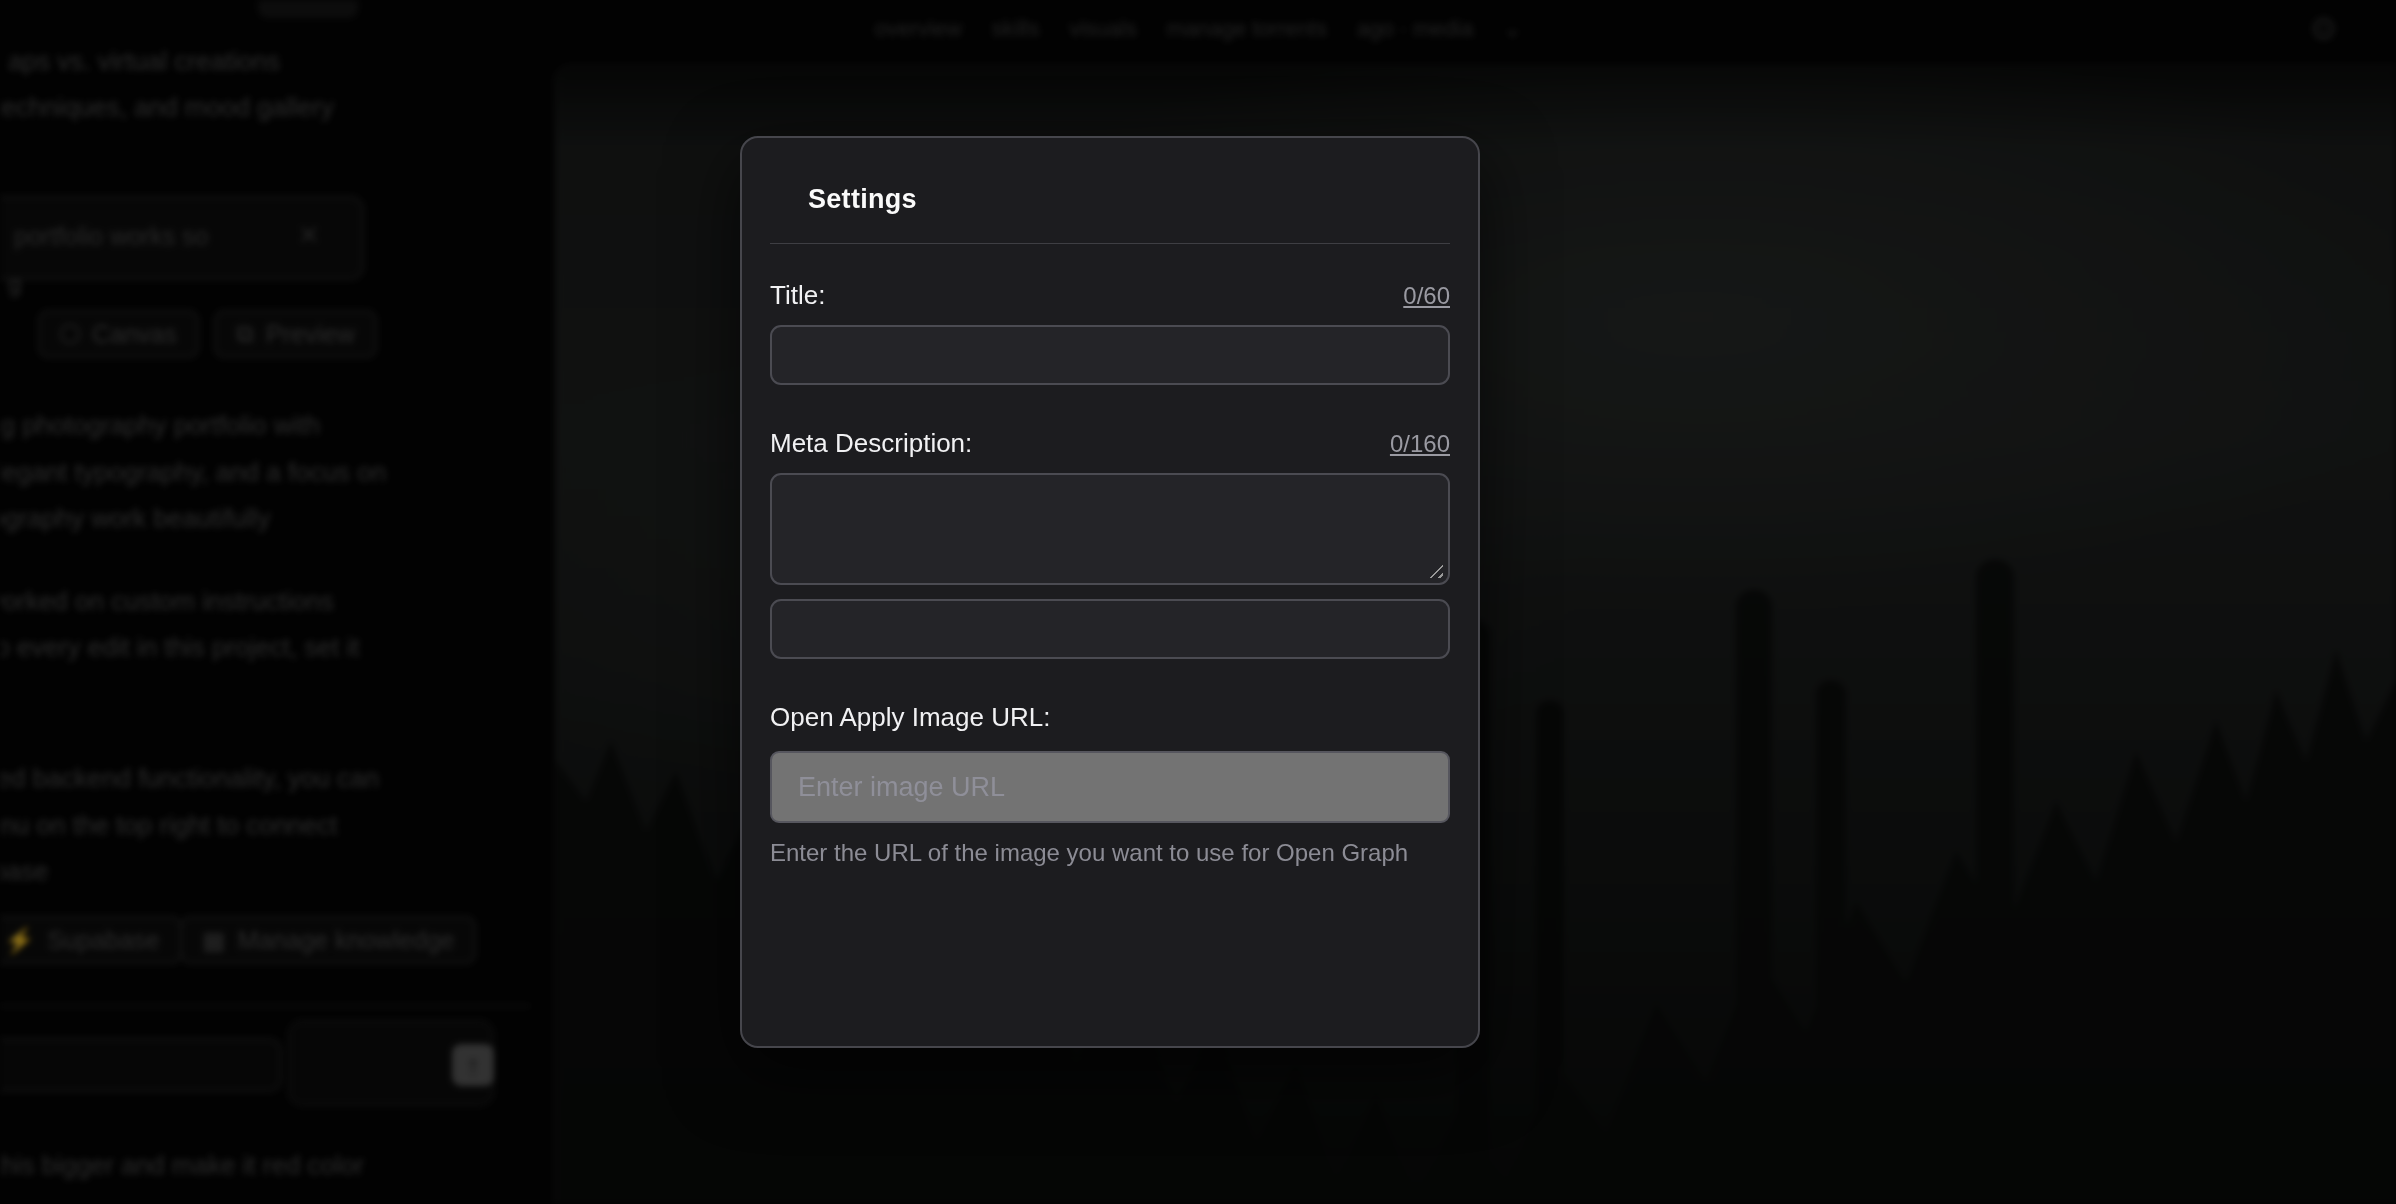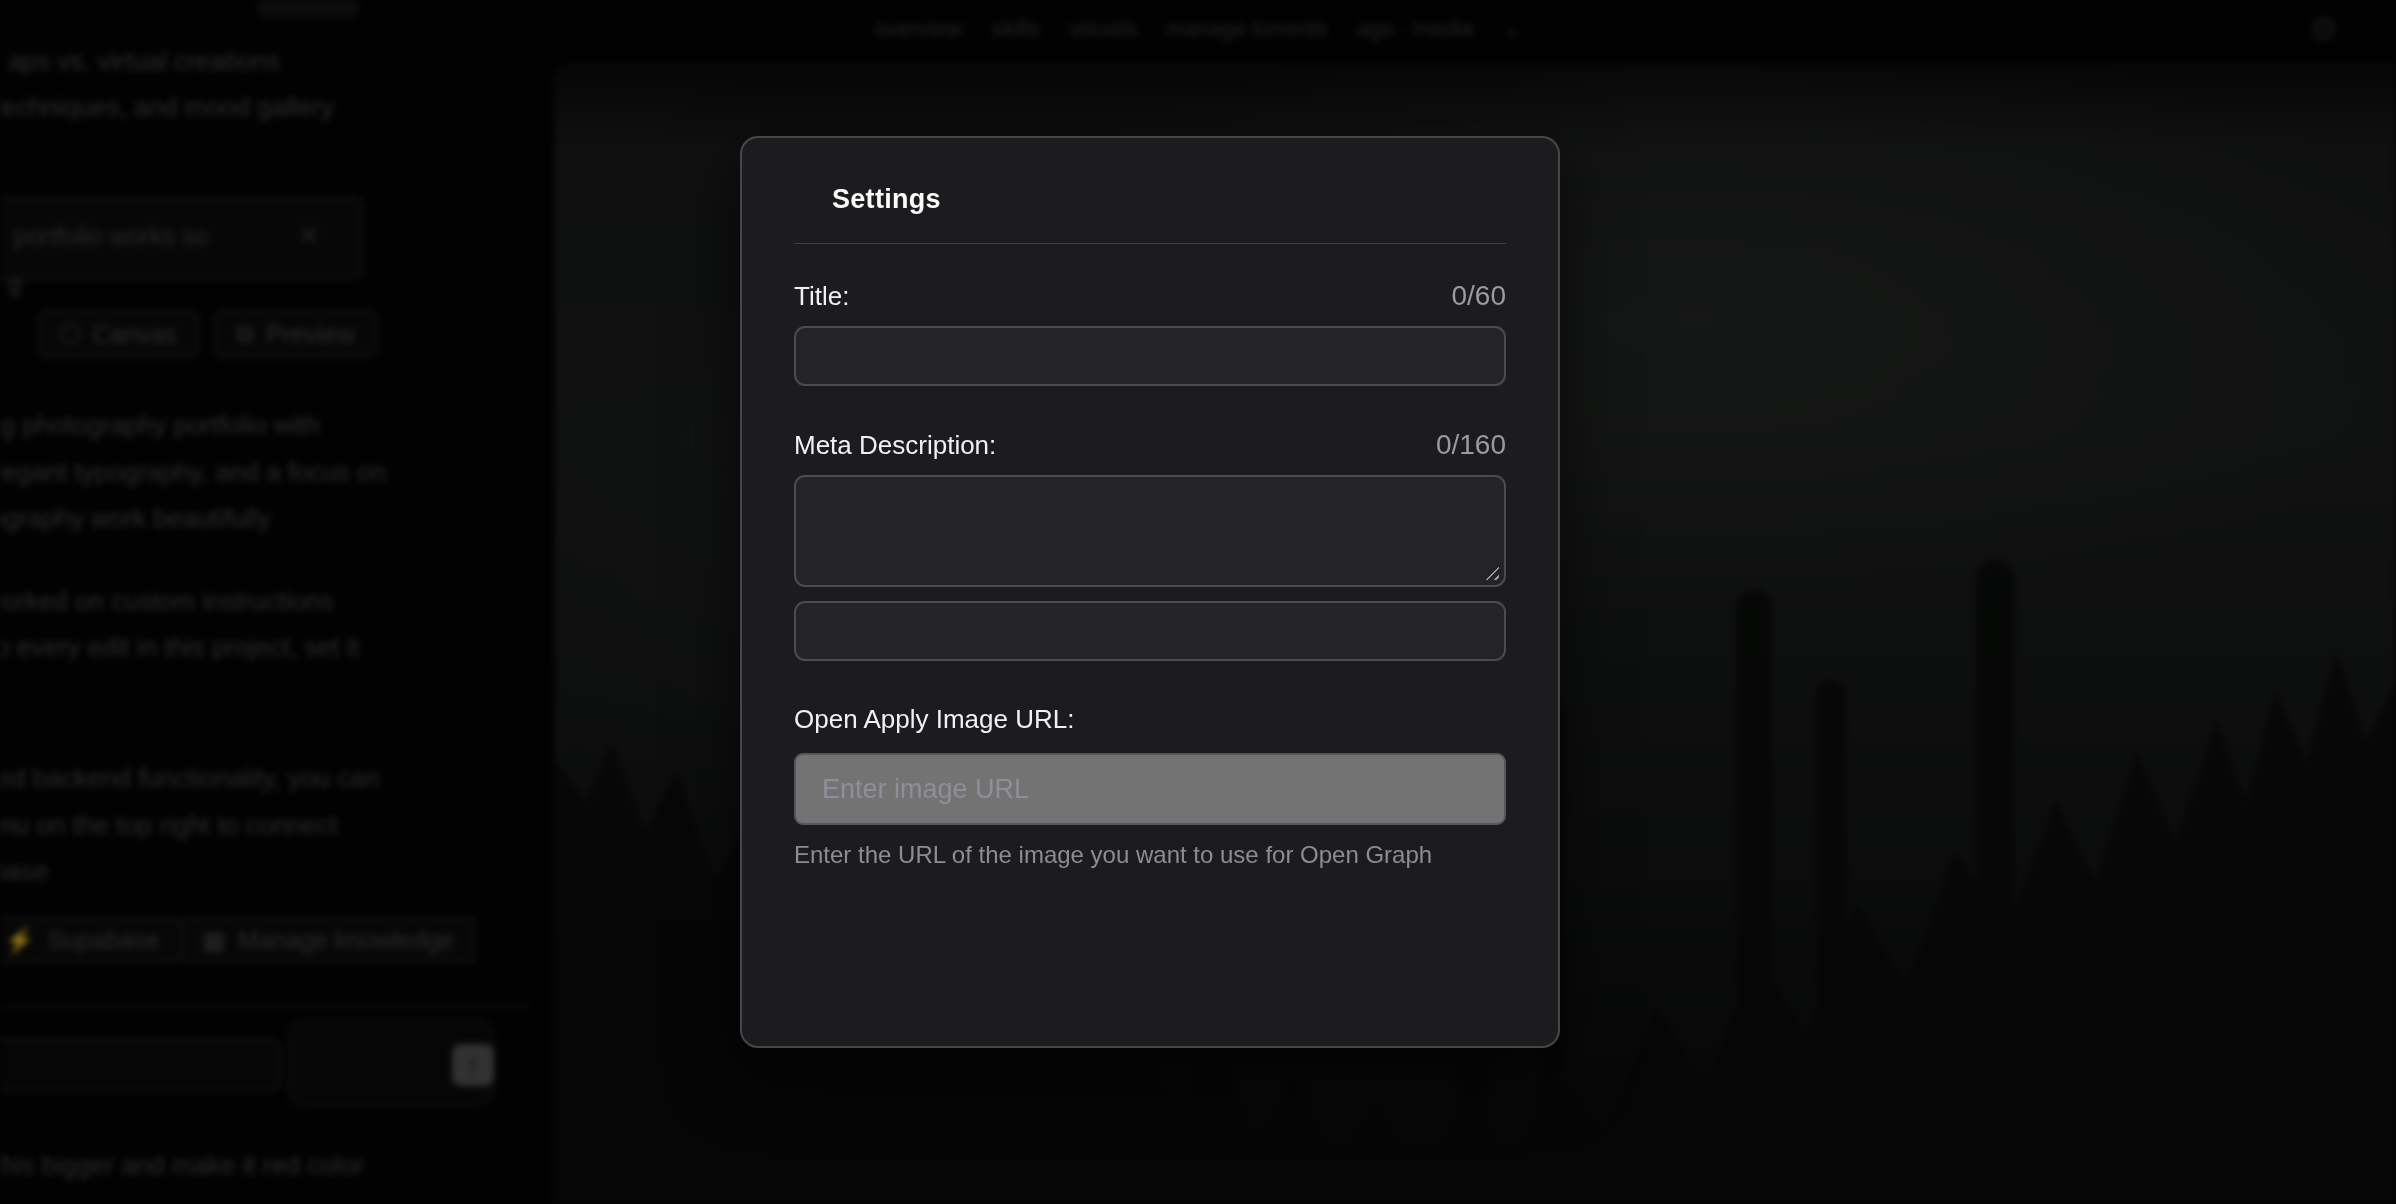--- a/index.html
+++ b/index.html
@@ -46,32 +46,32 @@
   }
   .trees { position: absolute; left: 0; bottom: 0; width: 100%; height: 62%; opacity: 0.85; }
   .float-btn { position: absolute; left: 598px; top: 652px; width: 54px; height: 54px;
     border-radius: 13px; background: #30322f; color: #1c1d1c; font-size: 26px;
     display: flex; align-items: center; justify-content: center; }
 
   
   .scrim { position: absolute; inset: 0; background: rgba(0,0,0,0.42); }
 
   
-  .modal { position: absolute; left: 740px; top: 136px; width: 820px; height: 912px;
+  .modal { position: absolute; left: 740px; top: 136px; width: 740px; height: 912px;
     background: #1c1c1f; border: 2px solid #46464c; border-radius: 18px;
-    box-shadow: 0 24px 70px rgba(0,0,0,0.65); padding: 0 52px; overflow: hidden;
+    box-shadow: 0 24px 70px rgba(0,0,0,0.65); padding: 0 28px; overflow: hidden;
     color: #f1f1f3; }
   .modal-title { margin: 46px 0 0 38px; font-size: 27px; font-weight: bold; color: #fafafa;
     letter-spacing: 0.3px; }
   .modal-divider { margin-top: 28px; height: 1px; background: #3e3e43; }
 
   .field-row { display: flex; justify-content: space-between; align-items: baseline; margin-top: 43px; }
   .field-row.first { margin-top: 36px; gap: 48px; }
   .field-label { font-size: 26px; color: #f1f1f3; }
-  .field-counter { font-size: 28px; color: #9a9aa2; }
+  .field-counter { font-size: 24px; color: #9a9aa2; text-decoration: underline; }
 
   .text-input { margin-top: 14px; width: 100%; height: 60px; background: #242428;
     border: 2px solid #4b4b52; border-radius: 11px; outline: none; color: #f1f1f3;
     font-size: 26px; padding: 0 20px; font-family: "Liberation Sans", sans-serif; display: block; }
   .textarea-wrap { position: relative; margin-top: 14px; }
   .text-area { width: 100%; height: 112px; background: #242428; border: 2px solid #4b4b52;
     border-radius: 11px; outline: none; color: #f1f1f3; font-size: 26px; padding: 12px 20px;
     resize: none; font-family: "Liberation Sans", sans-serif; display: block; }
   .resize-handle { position: absolute; right: 7px; bottom: 7px; width: 14px; height: 14px;
     background: repeating-linear-gradient(135deg, transparent 0 4px, #9a9a9a 4px 6px);

